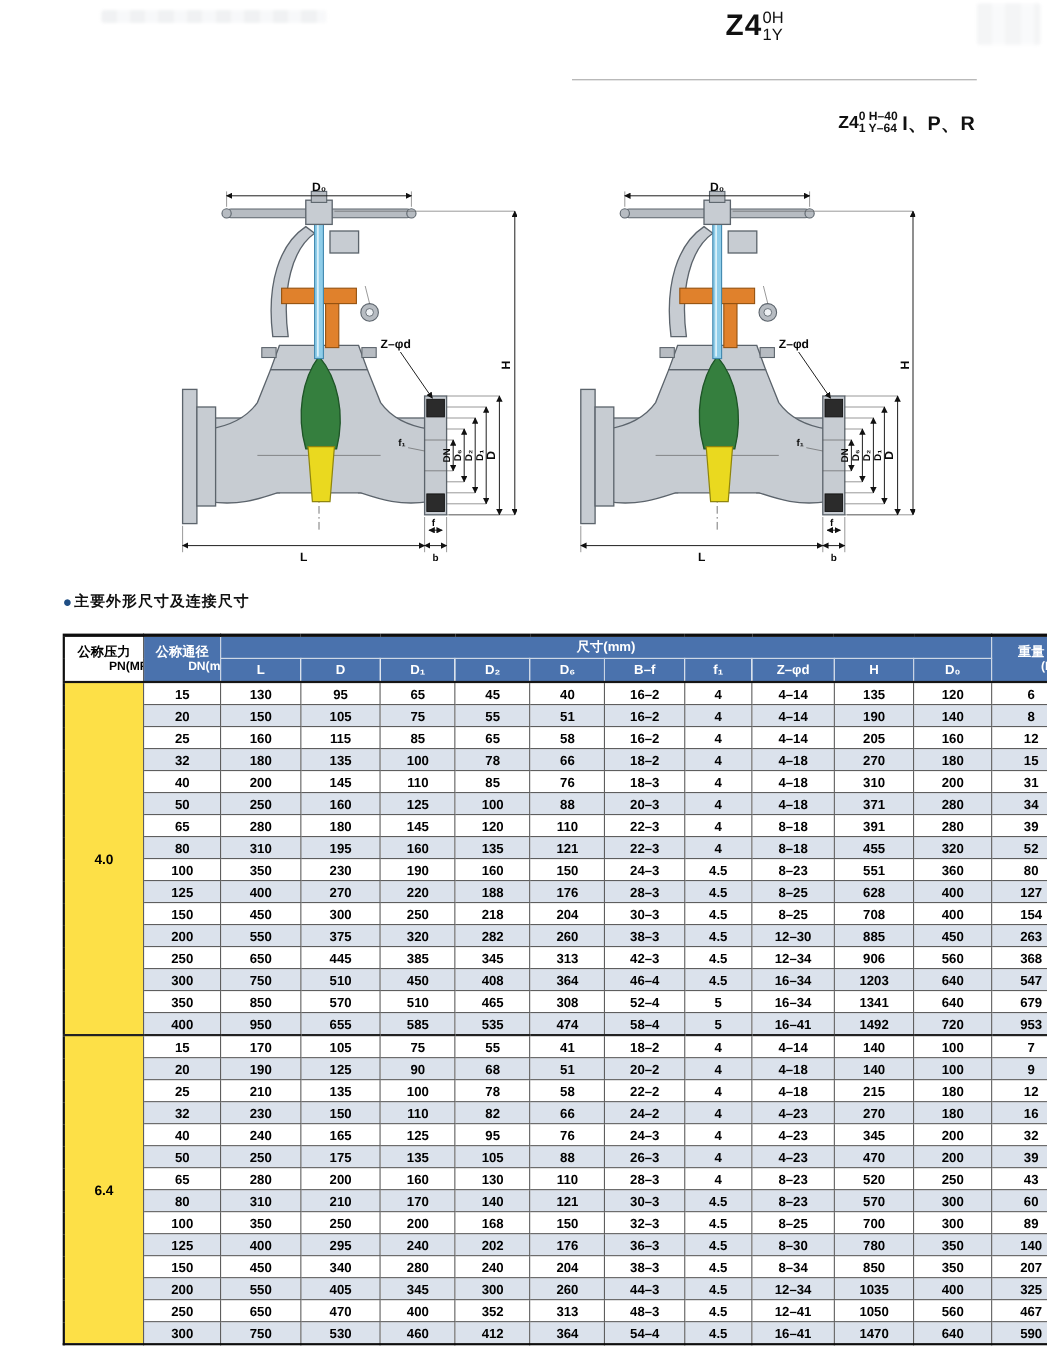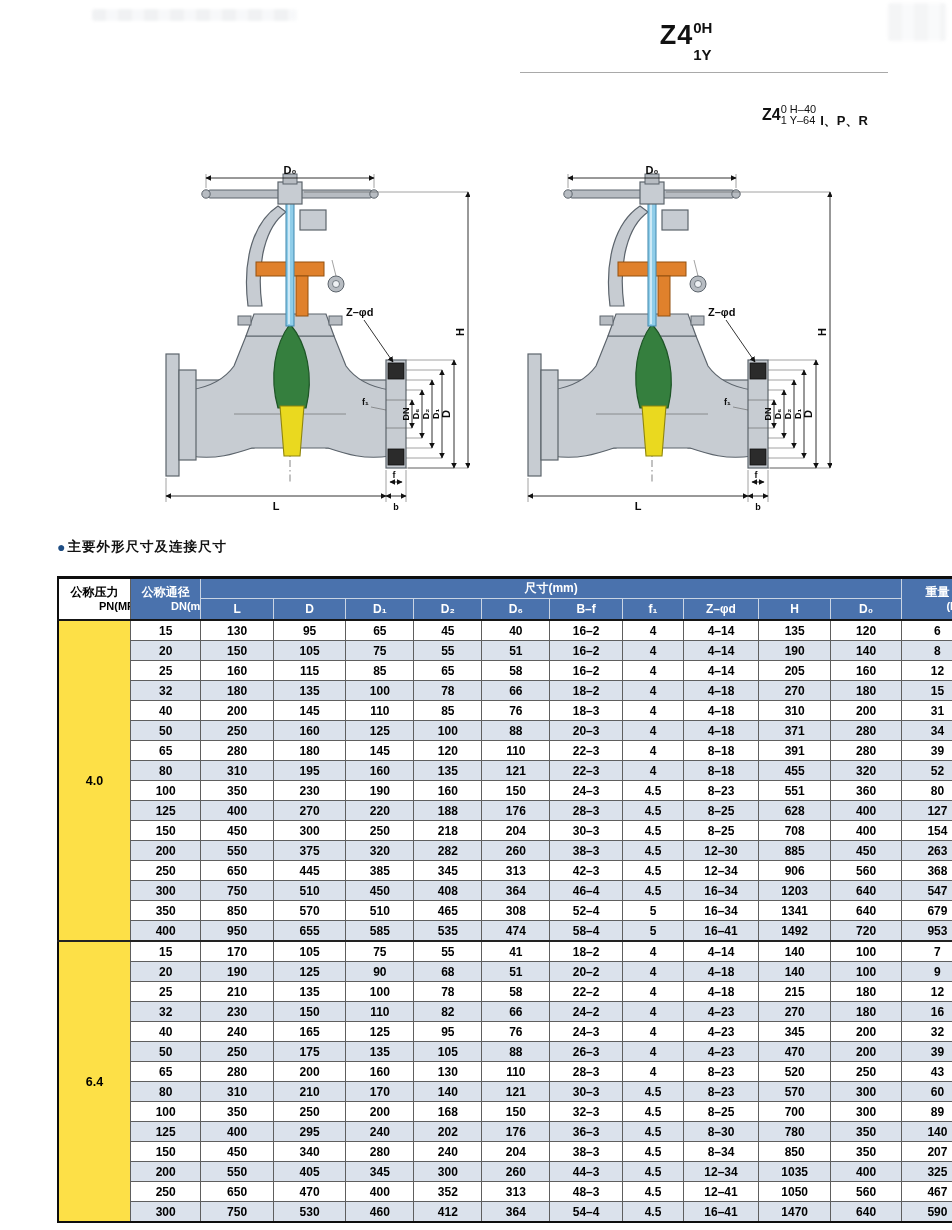--- a/index.html
+++ b/index.html
@@ -13,29 +13,29 @@
     repeating-linear-gradient(90deg,#cfd3d8 0 14px,#e8ebef 14px 26px);border-radius:3px;}
   .s1{left:92px;top:9px;width:205px;height:12px;}
   .s2{left:888px;top:3px;width:58px;height:38px;opacity:.22;}
   .s3{left:690px;top:1188px;width:245px;height:30px;opacity:.25;}
 
   
   .title{position:absolute;left:468px;top:8px;width:436px;display:flex;
     justify-content:center;align-items:center;font-weight:bold;}
   .t-prefix{font-size:27px;letter-spacing:1px;}
   .stack{display:inline-flex;flex-direction:column;line-height:1;text-align:left;}
-  .title .stack span{font-size:15px;font-weight:bold;margin-top:12px;}
+  .title .stack span{font-size:15px;font-weight:normal;}
   .t-main{font-size:22px;letter-spacing:0.5px;}
   .title-rule{position:absolute;left:520px;top:72px;width:368px;height:1px;background:#a9a9a9;}
 
   
   .model{position:absolute;left:762px;top:100px;display:flex;align-items:center;font-weight:bold;}
   .m-prefix{font-size:16px;}
-  .model .stack span{font-size:11px;font-weight:normal;white-space:nowrap;}
-  .m-suffix{font-size:13px;margin-left:4px;white-space:nowrap;margin-top:12px;}
+  .model .stack span{font-size:11px;font-weight:bold;white-space:nowrap;}
+  .m-suffix{font-size:18px;margin-left:4px;white-space:nowrap;}
 
   
   .valve{position:absolute;width:320px;height:352px;}
   #valve-left{left:150px;top:164px;}
   #valve-right{left:512px;top:164px;}
   .valve svg{width:100%;height:100%;}
   .metal{fill:#c7ccd2;stroke:#5c646c;stroke-width:1.2;}
   .metal2{fill:#b7bcc2;stroke:#5c646c;stroke-width:1;}
   .dim{stroke:#1c1c1c;stroke-width:0.9;fill:none;}
   .ext{stroke:#555;stroke-width:0.55;fill:none;}

